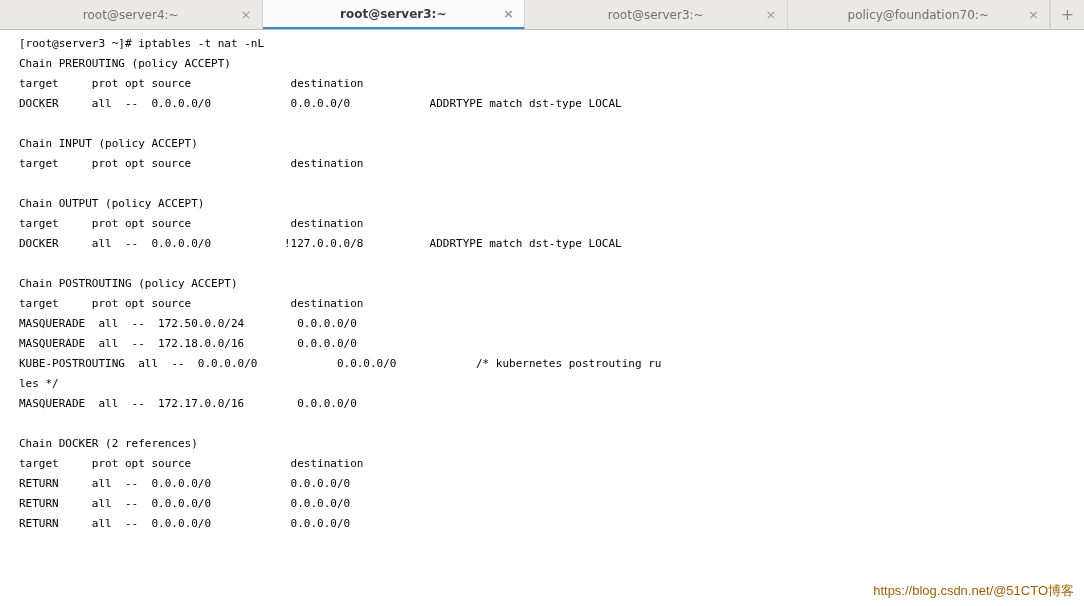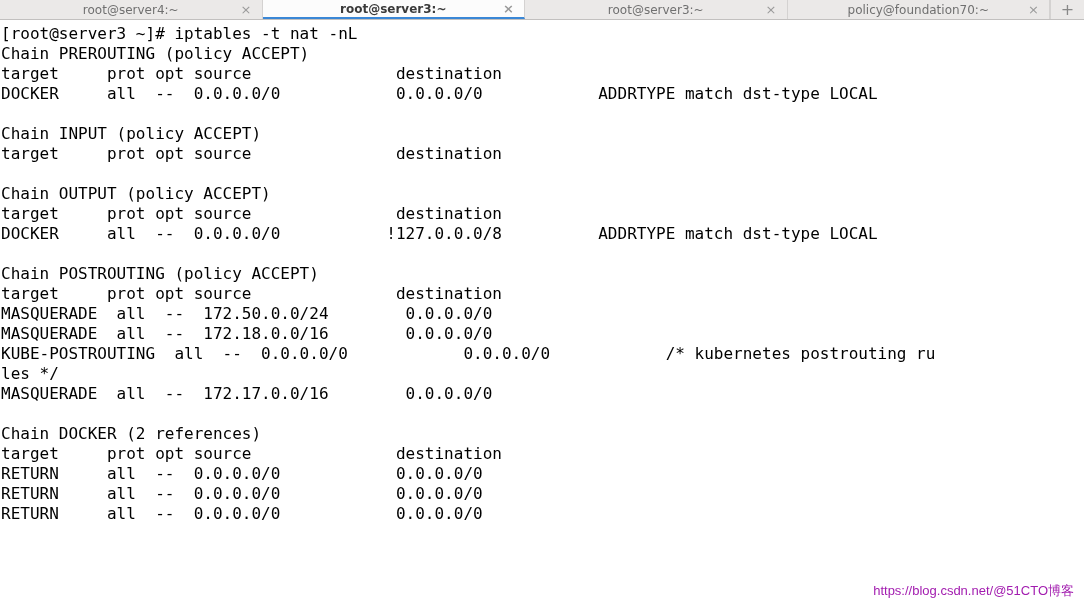--- a/index.html
+++ b/index.html
@@ -1,23 +1,23 @@
 <!DOCTYPE html>
 <html><head>
 <meta charset="utf-8">
 <style>
   * { margin:0; padding:0; box-sizing:border-box; }
   html,body { width:1084px; height:606px; font-family:"DejaVu Sans Mono","Liberation Mono",monospace; background:#fff; overflow:hidden; }
-  .tabbar { display:flex; height:20px; background:#ebe9e8; border-bottom:1px solid #c2c0bf; font-family:"DejaVu Sans",sans-serif; font-size:12px; color:#707070; }
+  .tabbar { display:flex; height:30px; background:#ebe9e8; border-bottom:1px solid #c2c0bf; font-family:"DejaVu Sans",sans-serif; font-size:12px; color:#707070; }
   .tab { flex:1; display:flex; align-items:center; justify-content:center; position:relative; border-right:1px solid #d4d2d1; cursor:pointer; }
   .tab.active { background:#fcfcfc; color:#3a3a3a; font-weight:600; border-bottom:2px solid #3a87d6; }
   .tab .close { position:absolute; right:10px; font-size:13px; color:#9a9a9a; }
   .addtab { width:34px; display:flex; align-items:center; justify-content:center; font-size:16px; color:#888; border-left:1px solid #d4d2d1; }
-  .term { padding:4px 4px 0 1px; font-size:16px; line-height:20px; color:#000; white-space:pre; font-weight:400; letter-spacing:0; }
-  .watermark { position:absolute; right:10px; bottom:6px; font-family:sans-serif; font-size:13px; color:#a21caf; pointer-events:none; }
+  .term { padding:4px 4px 0 19px; font-size:11px; line-height:20px; color:#000; white-space:pre; font-weight:400; letter-spacing:0; }
+  .watermark { position:absolute; right:10px; bottom:6px; font-family:sans-serif; font-size:13px; color:#a16207; pointer-events:none; }
 </style>
 </head>
 <body>
 
 <div class="tabbar">
   <div class="tab">
     <span>root@server4:~</span>
     <span class="close">×</span>
   </div>
   <div class="tab active">

